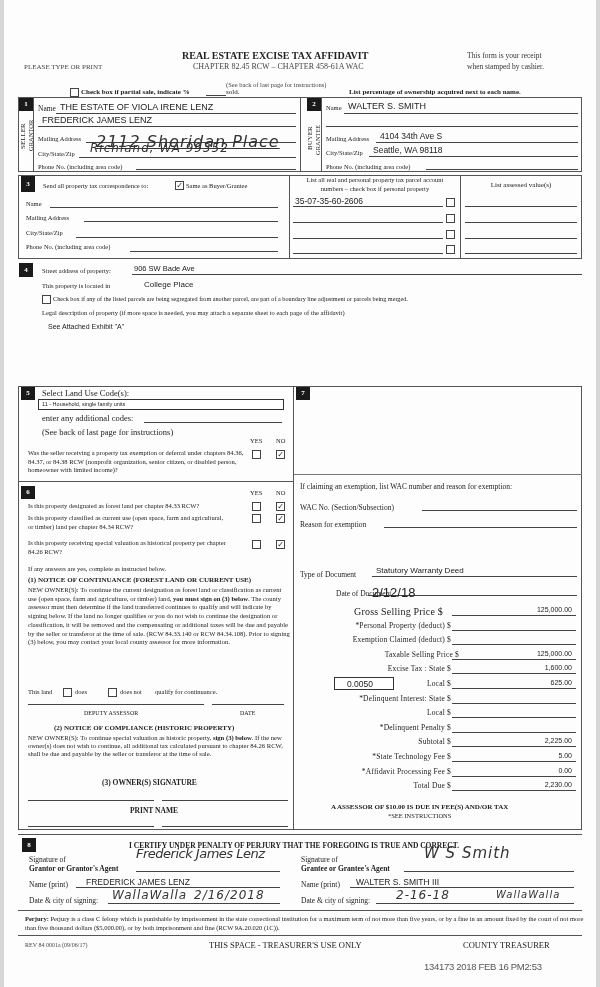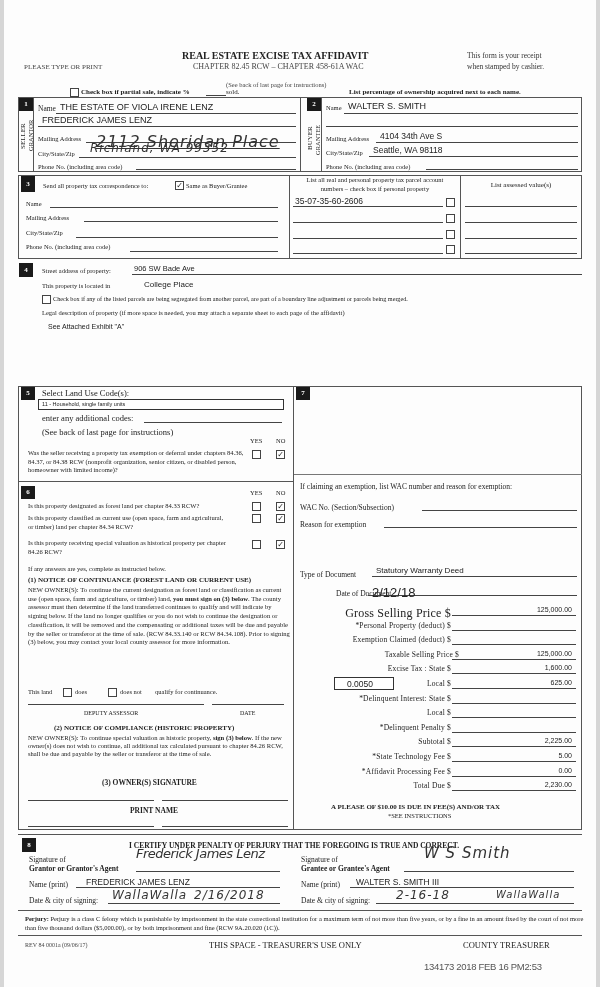--- a/index.html
+++ b/index.html
@@ -215,21 +215,21 @@
   <div class="abs typed" style="left:372px;top:566px;font-size:8px;">Statutory Warranty Deed</div>
   <div class="lbl" style="left:284px;top:589px;margin-left:48px;">Date of Document</div>
   <div class="line" style="left:364px;top:586px;width:209px;height:10px;"></div>
   <div class="abs typed" style="left:368px;top:585px;font-size:13px;">2/12/18</div>
 
   <div class="abs" style="left: 330px; top: 677px; width: 60px; height: 13px; border: 1px solid rgb(51, 51, 51); background: rgb(255, 255, 255);">
     <span class="sans" style="position:absolute;left:12px;top:1px;font-size:8.5px;">0.0050</span>
   </div>
   <div id="tax-rows">
       <div>
-        <div class="abs" style="left: 300px; width: 147px; text-align: right; font-size: 12px; letter-spacing: 0.2px; top: 606px;">Gross Selling Price $</div>
+        <div class="abs" style="left: 292px; width: 147px; text-align: right; font-size: 10px; letter-spacing: 0.2px; top: 606px;">Gross Selling Price $</div>
         <div class="line" style="left: 448px; width: 124px; height: 9px; top: 607px;"></div>
         <div class="amt" style="left: 448px; top: 606px;">125,000.00</div>
       </div>
       <div>
         <div class="abs" style="left: 300px; width: 147px; text-align: right; font-size: 7.5px; letter-spacing: 0.2px; top: 621px;">*Personal Property (deduct) $</div>
         <div class="line" style="left: 448px; width: 124px; height: 9px; top: 622px;"></div>
         <div class="amt" style="left: 448px; top: 621px;"></div>
       </div>
       <div>
         <div class="abs" style="left: 300px; width: 147px; text-align: right; font-size: 7.5px; letter-spacing: 0.2px; top: 635px;">Exemption Claimed (deduct) $</div>
@@ -281,21 +281,21 @@
         <div class="line" style="left: 448px; width: 124px; height: 9px; top: 768px;"></div>
         <div class="amt" style="left: 448px; top: 767px;">0.00</div>
       </div>
       <div>
         <div class="abs" style="left: 300px; width: 147px; text-align: right; font-size: 7.5px; letter-spacing: 0.2px; top: 781px;">Total Due $</div>
         <div class="line" style="left: 448px; width: 124px; height: 9px; top: 782px;"></div>
         <div class="amt" style="left: 448px; top: 781px;">2,230.00</div>
       </div>
     </div>
 
-  <div class="abs" style="left:327px;top:803px;font-size:7px;font-weight:bold;">A PLEASE OF $10.00 IS DUE IN FEE(S) AND/OR TAX</div>
+  <div class="abs" style="left:327px;top:803px;font-size:7px;font-weight:bold;">A ASSESSOR OF $10.00 IS DUE IN FEE(S) AND/OR TAX</div>
   <div class="abs" style="left:384px;top:812px;font-size:6.5px;">*SEE INSTRUCTIONS</div>
 
   <div class="abs" style="left:14px;top:834px;width:564px;height:1px;background:#555;"></div>
   <div class="num" style="left:18px;top:838px;height:14px;line-height:14px;">8</div>
   <div class="abs" style="left:125px;top:841px;font-size:7.5px;font-weight:bold;">I CERTIFY UNDER PENALTY OF PERJURY THAT THE FOREGOING IS TRUE AND CORRECT.</div>
 
   <div class="lbl" style="left:25px;top:855px;">Signature of</div>
   <div class="lbl" style="left:25px;top:864px;font-weight:bold;">Grantor or Grantor's Agent</div>
   <div class="line" style="left:132px;top:862px;width:144px;height:10px;"></div>
   <div class="abs hand" style="left:132px;top:846px;font-size:13px;letter-spacing:-0.5px;">Frederick James Lenz</div>

